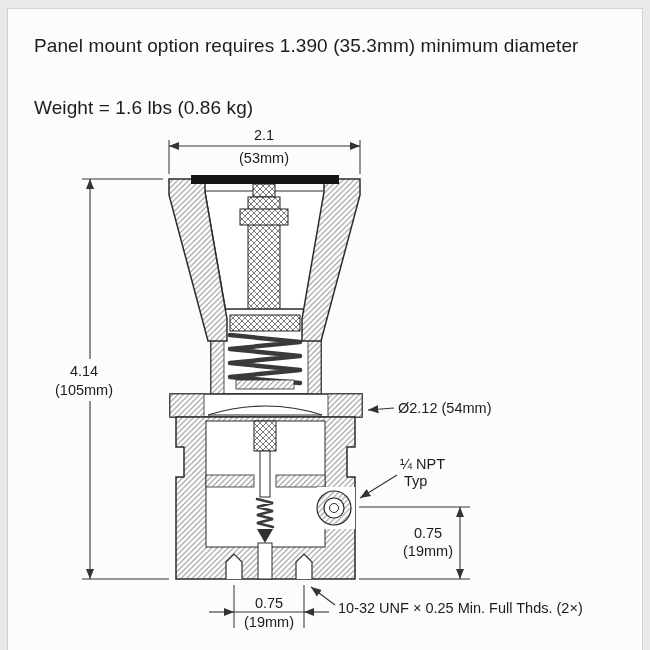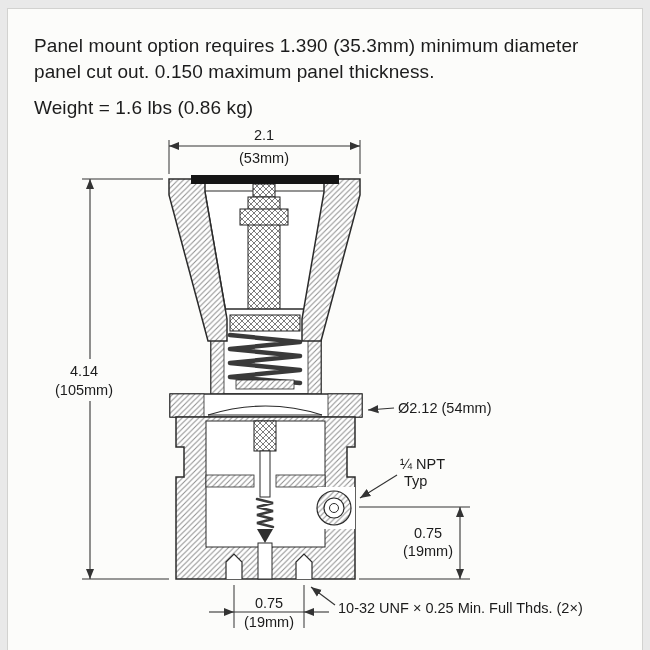--- a/index.html
+++ b/index.html
@@ -17,21 +17,20 @@
   svg{position:absolute;left:0;top:0;}
   text{font-family:"Liberation Sans", sans-serif;fill:#1c1c1c;}
   .dimtxt{font-size:14.5px;}
 </style>
 </head>
 <body>
 
 <div class="page">
 
   <div class="note l1">Panel mount option requires 1.390 (35.3mm) minimum diameter</div>
-  <div class="note l2">panel cut out. 0.150 maximum panel thickness.</div>
   <div class="note weight">Weight = 1.6 lbs (0.86 kg)</div>
 
   <svg width="650" height="650" viewBox="0 0 650 650">
     <defs>
       <pattern id="hatch" width="5.5" height="5.5" patternUnits="userSpaceOnUse">
         <rect width="5.5" height="5.5" fill="#ffffff"></rect>
         <path d="M-1.5,1.5 L1.5,-1.5 M0,5.5 L5.5,0 M4,7 L7,4" stroke="#8e8e8e" stroke-width="1" fill="none"></path>
       </pattern>
       <pattern id="cross" width="6" height="6" patternUnits="userSpaceOnUse">
         <rect width="6" height="6" fill="#ffffff"></rect>

